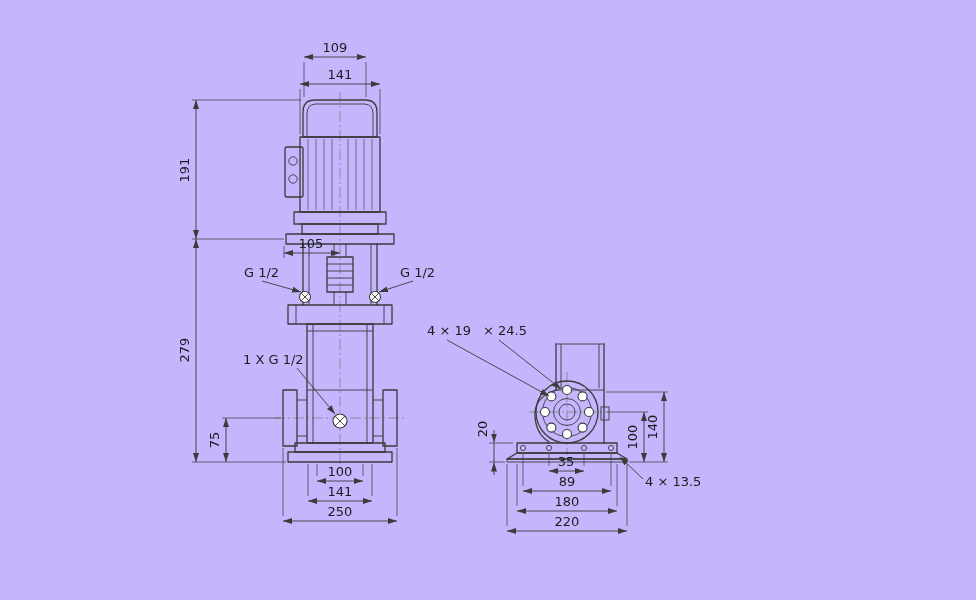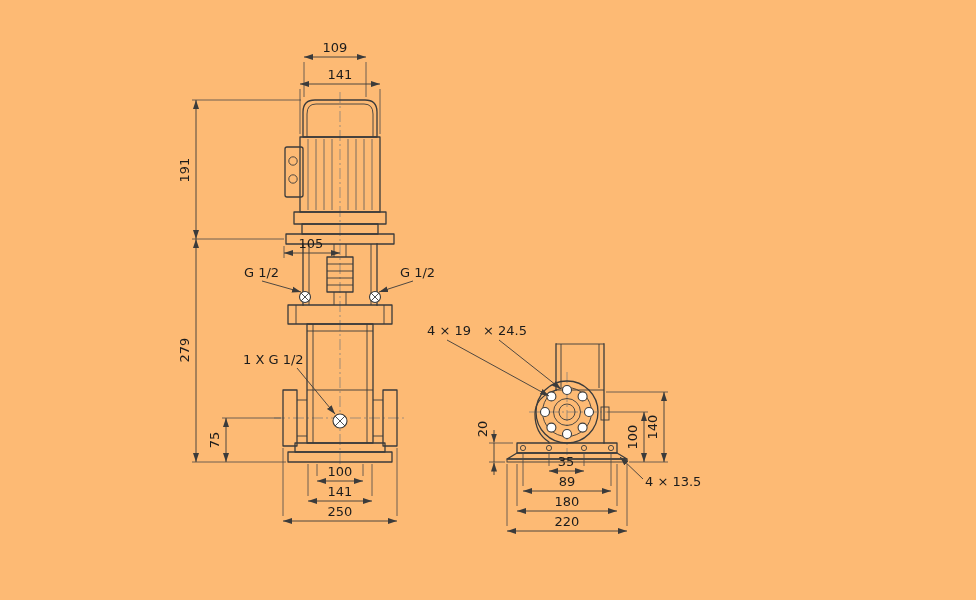--- a/index.html
+++ b/index.html
@@ -1,16 +1,16 @@
 <!DOCTYPE html>
 <html><head>
 <meta charset="utf-8">
 <style>
   html,body{margin:0;padding:0;background:#ffffff;}
-  .stage{width:976px;height:600px;background:#fdba74;position:relative;overflow:hidden;
+  .stage{width:976px;height:600px;background:#c4b5fd;position:relative;overflow:hidden;
          font-family:"DejaVu Sans","Liberation Sans",sans-serif;}
   svg{display:block;}
   .ol{fill:none;stroke:#3b3b3b;stroke-width:1.3;stroke-linejoin:round;stroke-linecap:square;}
   .thin{fill:none;stroke:#3b3b3b;stroke-width:0.9;}
   .fin{fill:none;stroke:#5a5a5a;stroke-width:0.8;}
   .ext{fill:none;stroke:#4a4a4a;stroke-width:0.8;}
   .dimline{fill:none;stroke:#3b3b3b;stroke-width:0.9;}
   .cl{fill:none;stroke:#787878;stroke-width:0.7;stroke-dasharray:11 3 2 3;}
   .whitefill{fill:#ffffff;stroke:#3b3b3b;stroke-width:1.1;}
   .dtxt{font-size:13px;fill:#1c1c1c;}

